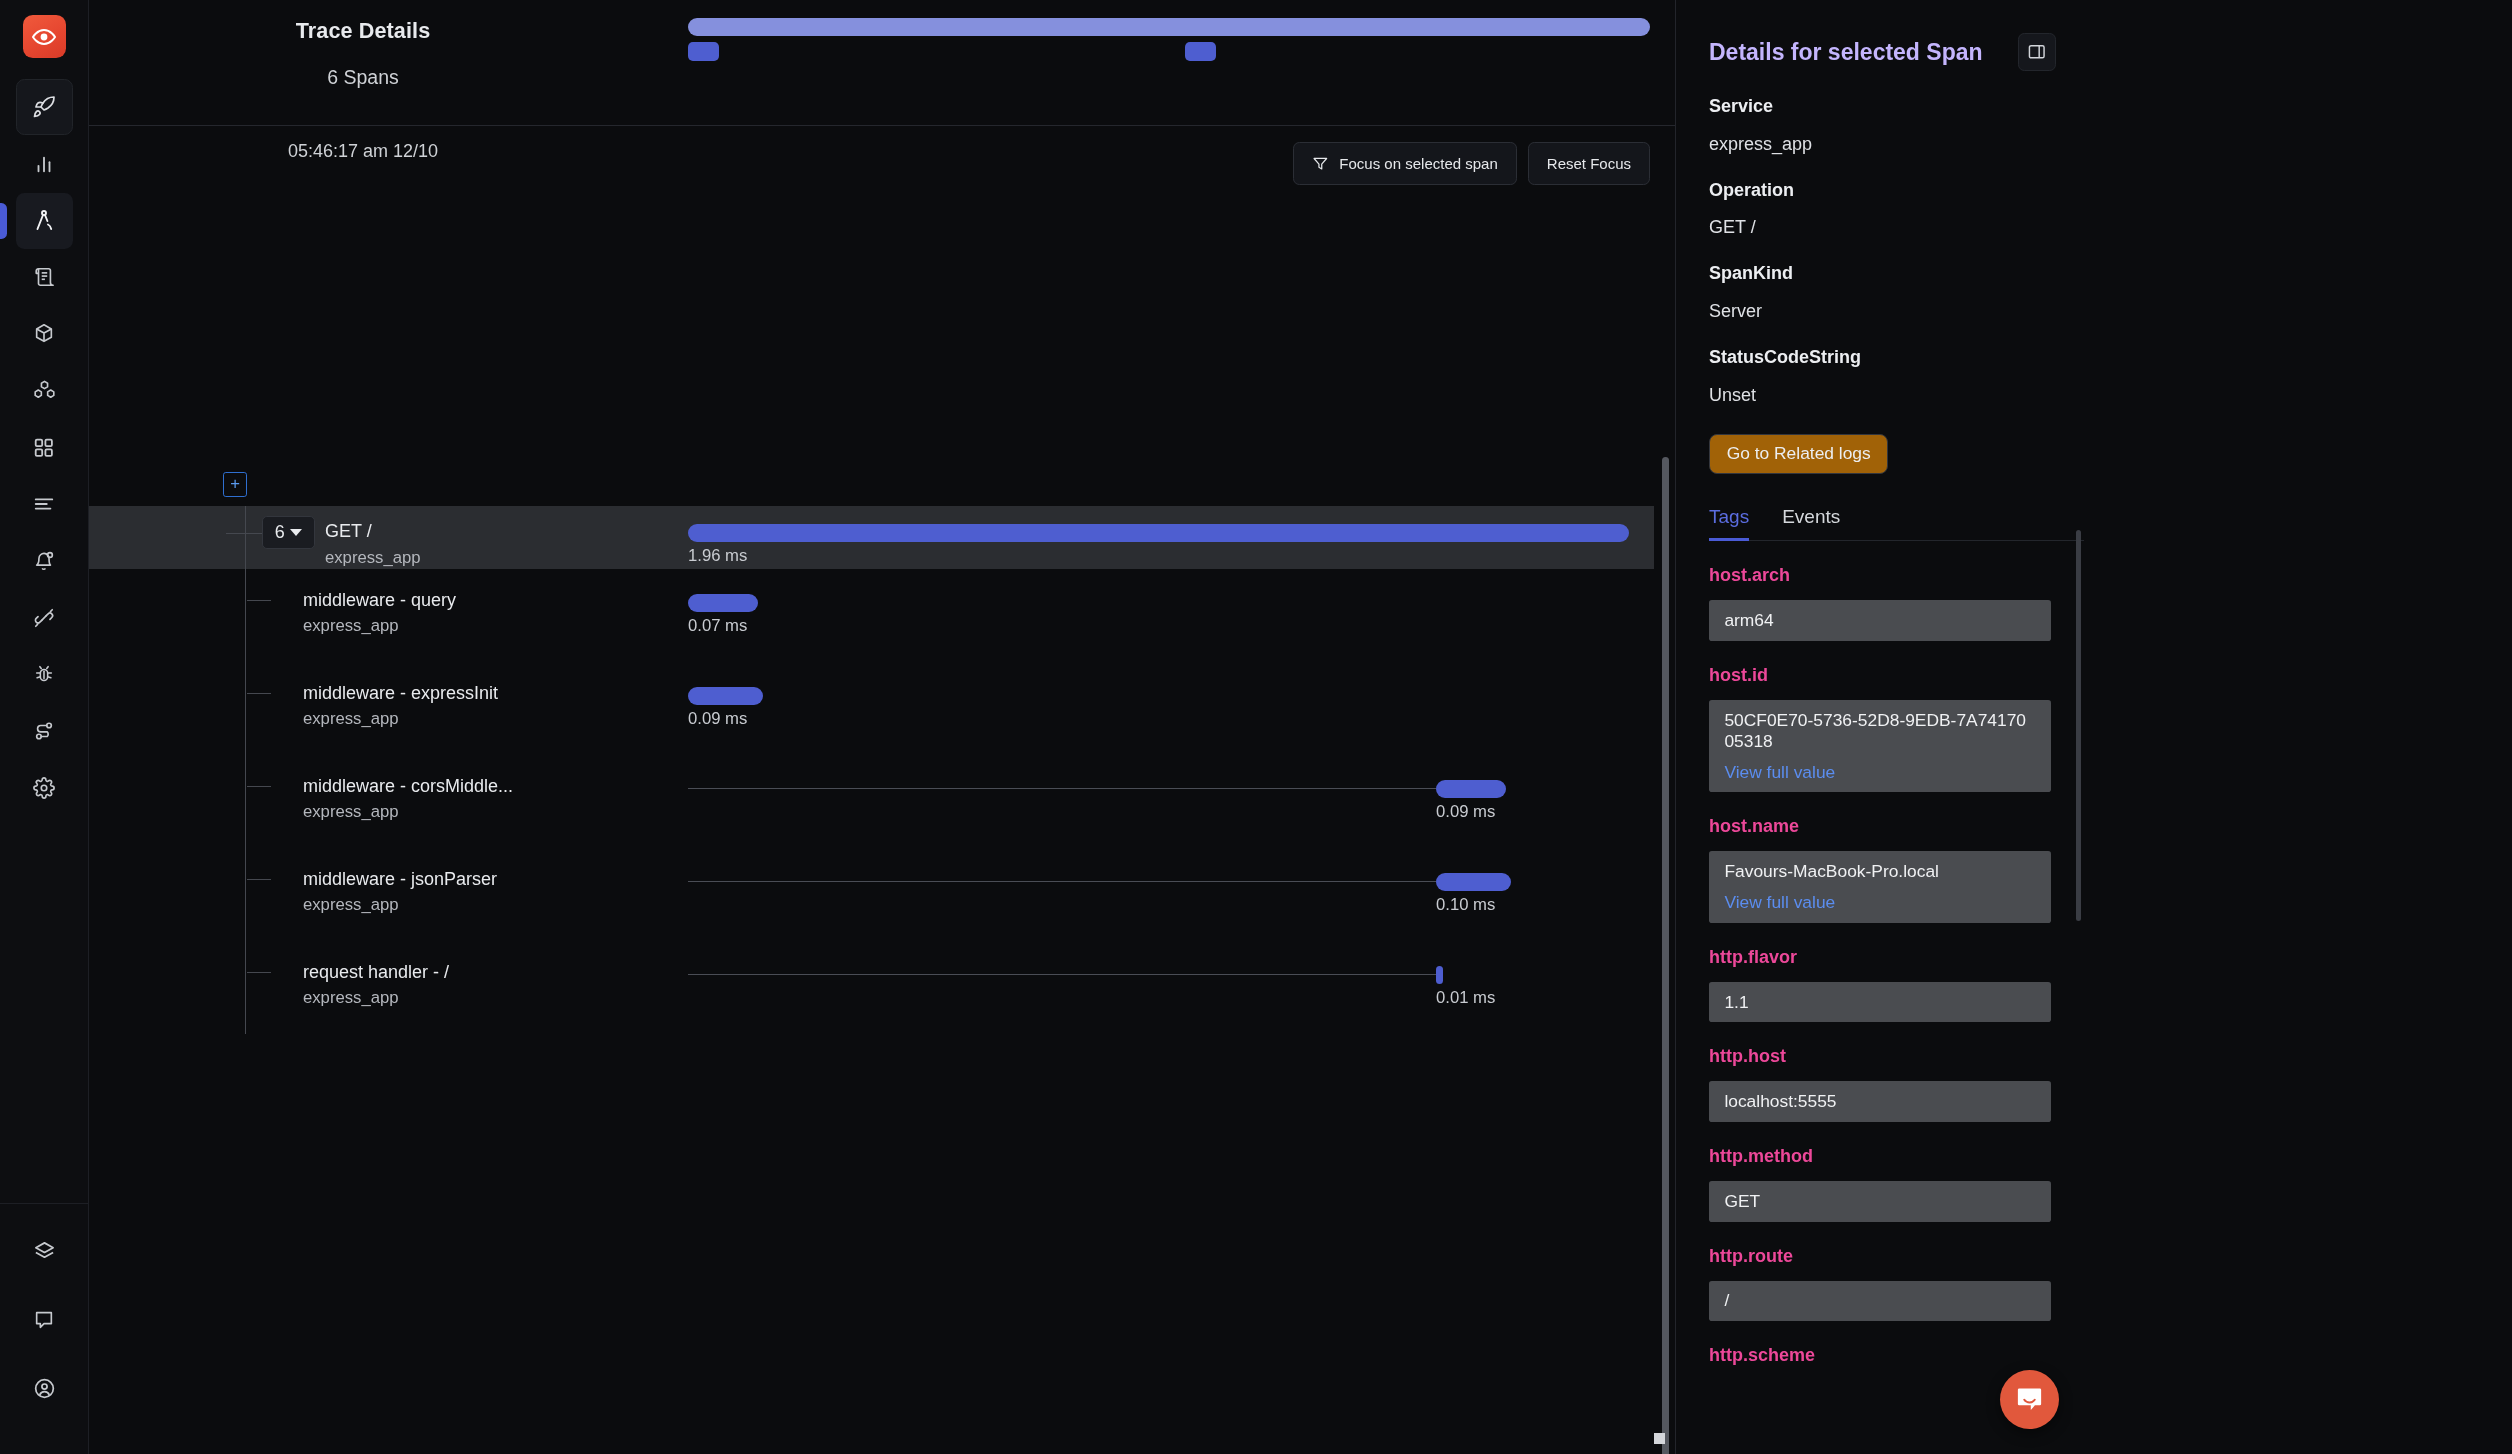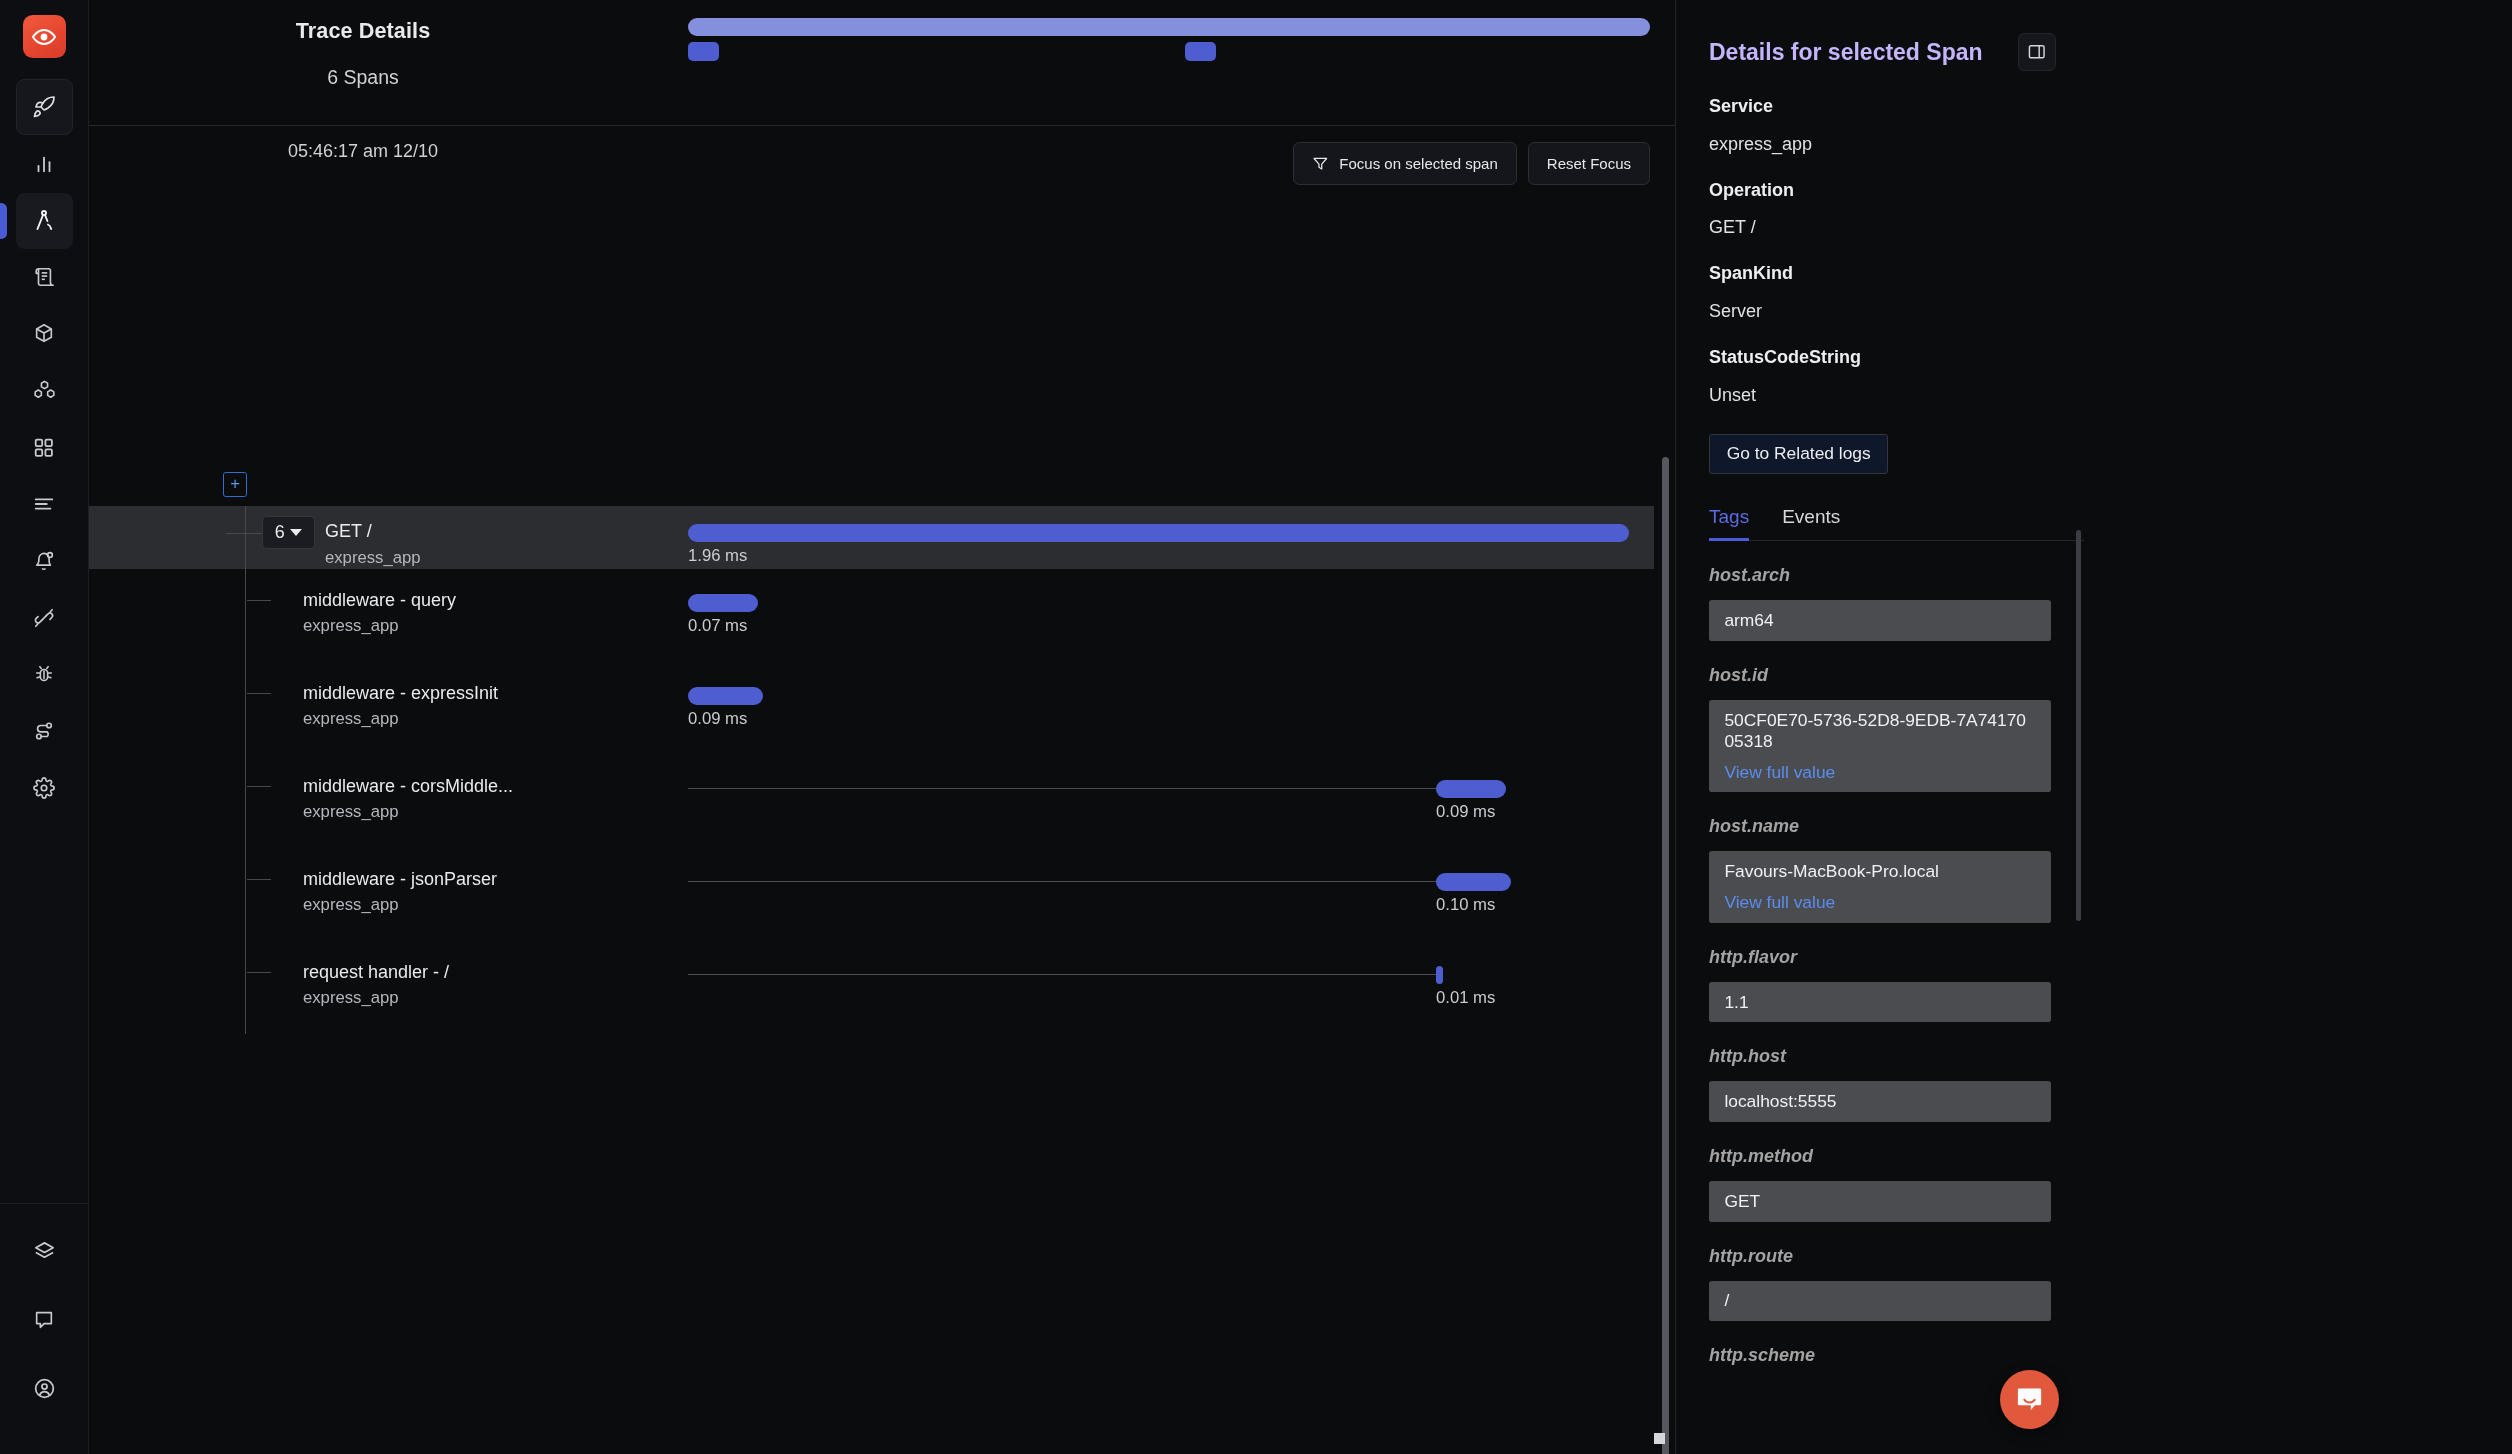--- a/index.html
+++ b/index.html
@@ -179,21 +179,21 @@
     background: #15171c; border: 0.7px solid #23262c;
     display: flex; align-items: center; justify-content: center; cursor: pointer;
   }
   .kv { padding: 0 33px; }
   .kv-k { font-size: 18px; font-weight: 700; color: #eceef1; margin-top: 25px; }
   .kv-v { font-size: 18px; color: #dfe1e5; margin-top: 16.7px; }
   .related-btn {
     margin: 28px 0 0 33px;
     display: inline-flex; align-items: center; justify-content: center;
     height: 40px; padding: 0 16.7px;
-    background: #0f172a; border: 0.7px solid #33363d; border-radius: 3px;
+    background: #a16207; border: 0.7px solid #33363d; border-radius: 8px;
     color: #eceef1; font-size: 17.4px; cursor: pointer;
     font-family: "Liberation Sans", sans-serif;
   }
   .tabs {
     margin: 32px 0 0 33px; display: flex; gap: 33px;
     border-bottom: 0.7px solid #23262c; padding-right: 42px;
   }
   .tab {
     font-size: 19px; color: #d5d8dc; padding-bottom: 12.6px; cursor: pointer;
     position: relative;
@@ -210,21 +210,21 @@
     color: #e3e5e9; font-size: 17.4px; padding: 0 15.4px;
     font-family: "Liberation Sans", sans-serif; outline: none;
   }
   .search-input::placeholder { color: #8a8d94; }
   .search-btn {
     width: 52px; height: 50px; background: #111317;
     border: 0.7px solid #2b2e35; border-radius: 0 4.9px 4.9px 0;
     display: flex; align-items: center; justify-content: center; cursor: pointer;
   }
   .tags { margin-top: 7px; }
-  .tag-k { font-size: 18px; font-weight: 700; color: #a3a3a3; margin: 24px 0 0 33px; font-style: italic; }
+  .tag-k { font-size: 18px; font-weight: 700; color: #ec4899; margin: 24px 0 0 33px; }
   .tag-box {
     margin: 14px 33px 0 33px; background: #4a4c50; border-radius: 2.8px;
     padding: 9.8px 15.4px;
   }
   .tag-v { font-size: 17.4px; color: #f0f1f3; word-break: break-all; }
   .tag-link { font-size: 17.4px; color: #5b8def; margin-top: 9.8px; cursor: pointer; }
   .rp-scroll {
     position: absolute; right: 2.8px; top: 530px; width: 5.6px; height: 391px;
     background: #3a3d44; border-radius: 2.8px;
   }

